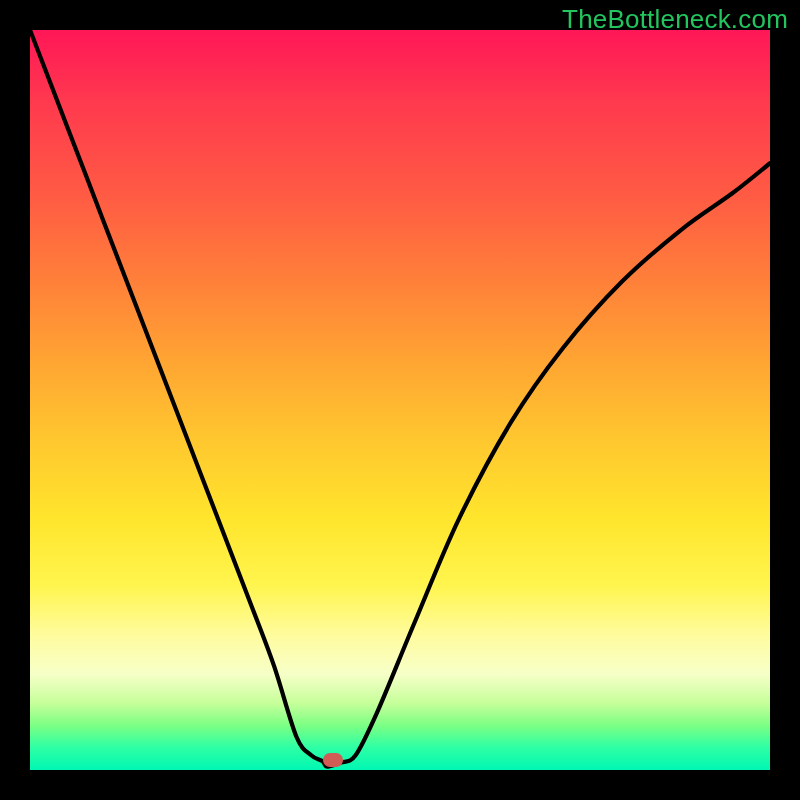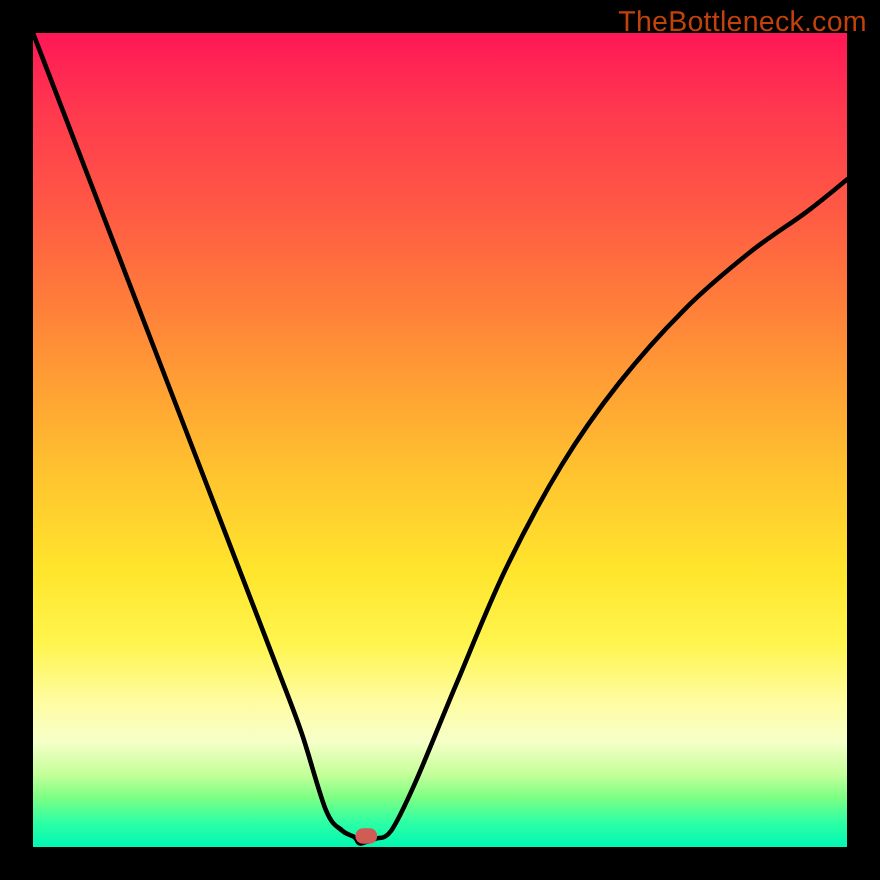--- a/index.html
+++ b/index.html
@@ -14,21 +14,21 @@
   .outer {
     position: relative;
     width: 800px;
     height: 800px;
     background: #000;
   }
   .watermark {
     position: absolute;
     top: 4px;
     right: 12px;
-    color: #c2410c;
+    color: #22c55e;
     font-size: 26px;
     letter-spacing: 0.2px;
     font-weight: 400;
     z-index: 5;
   }
   .plot-area {
     position: absolute;
     left: 30px;
     top: 30px;
     width: 740px;

